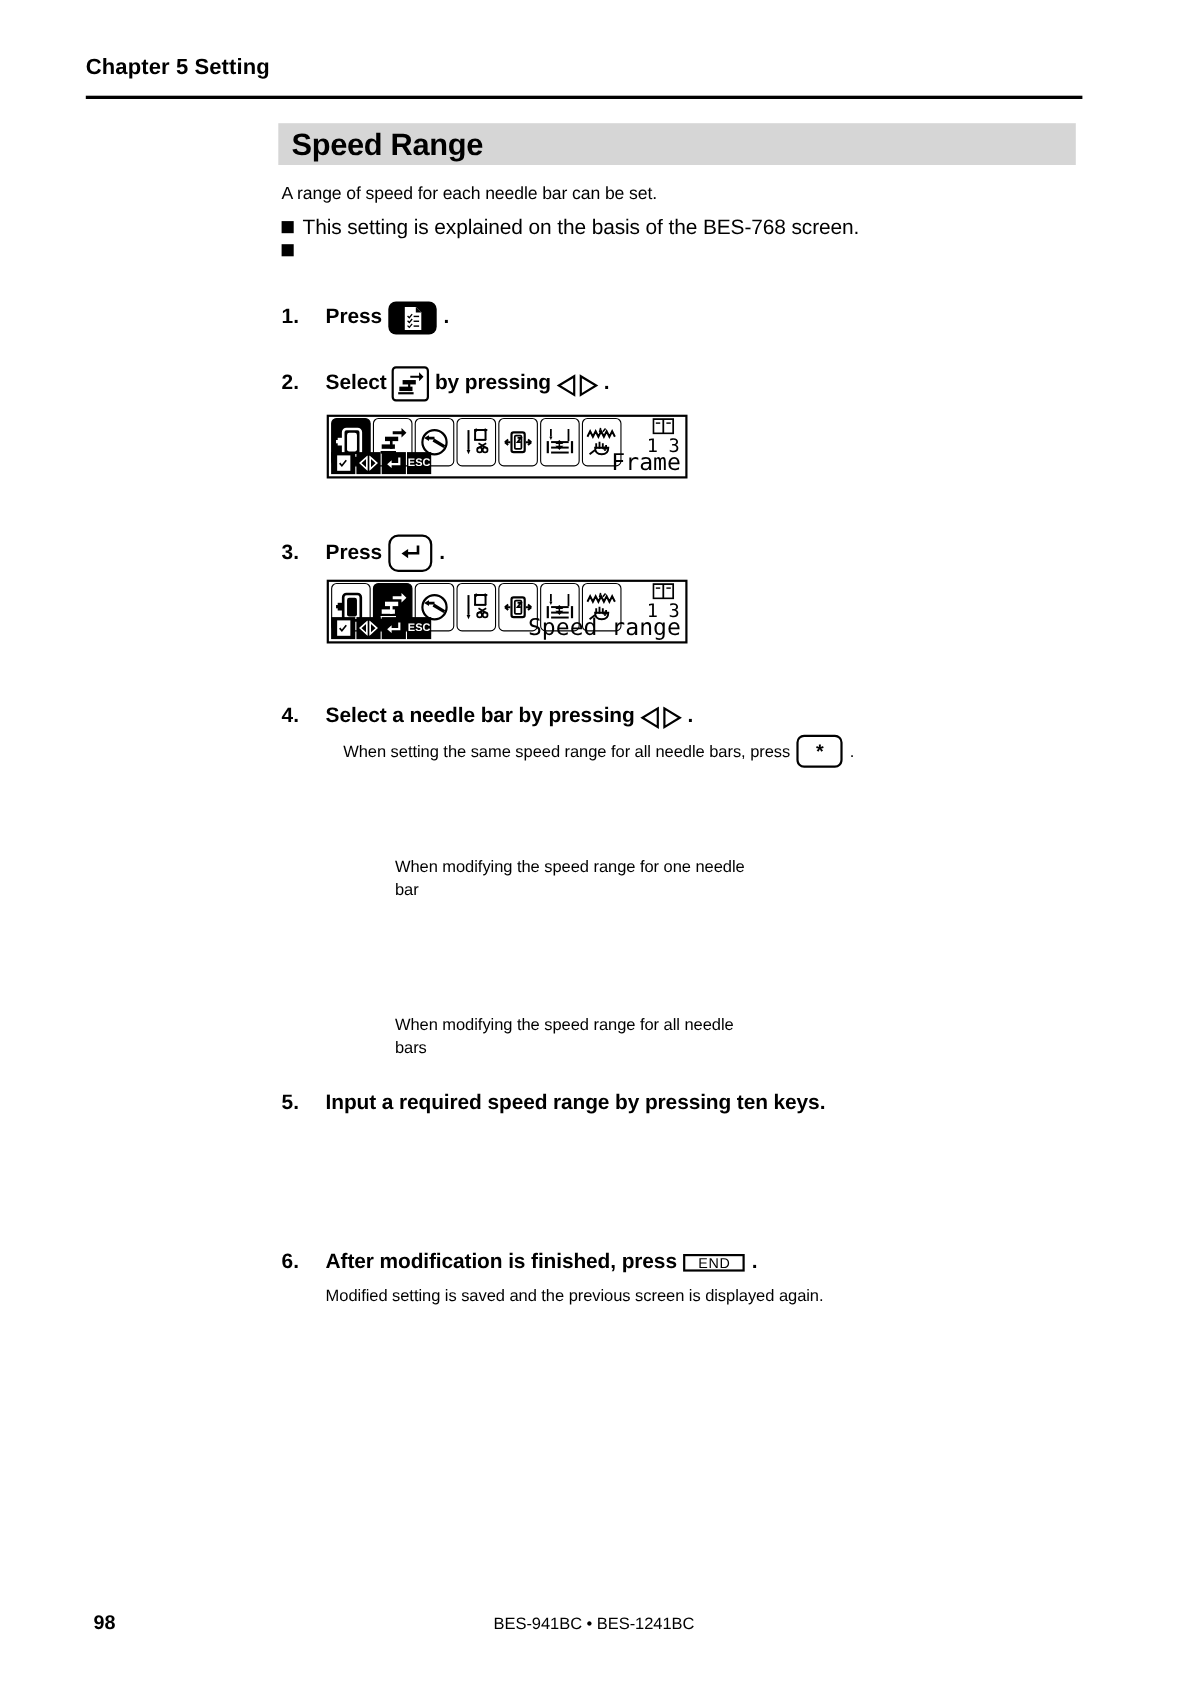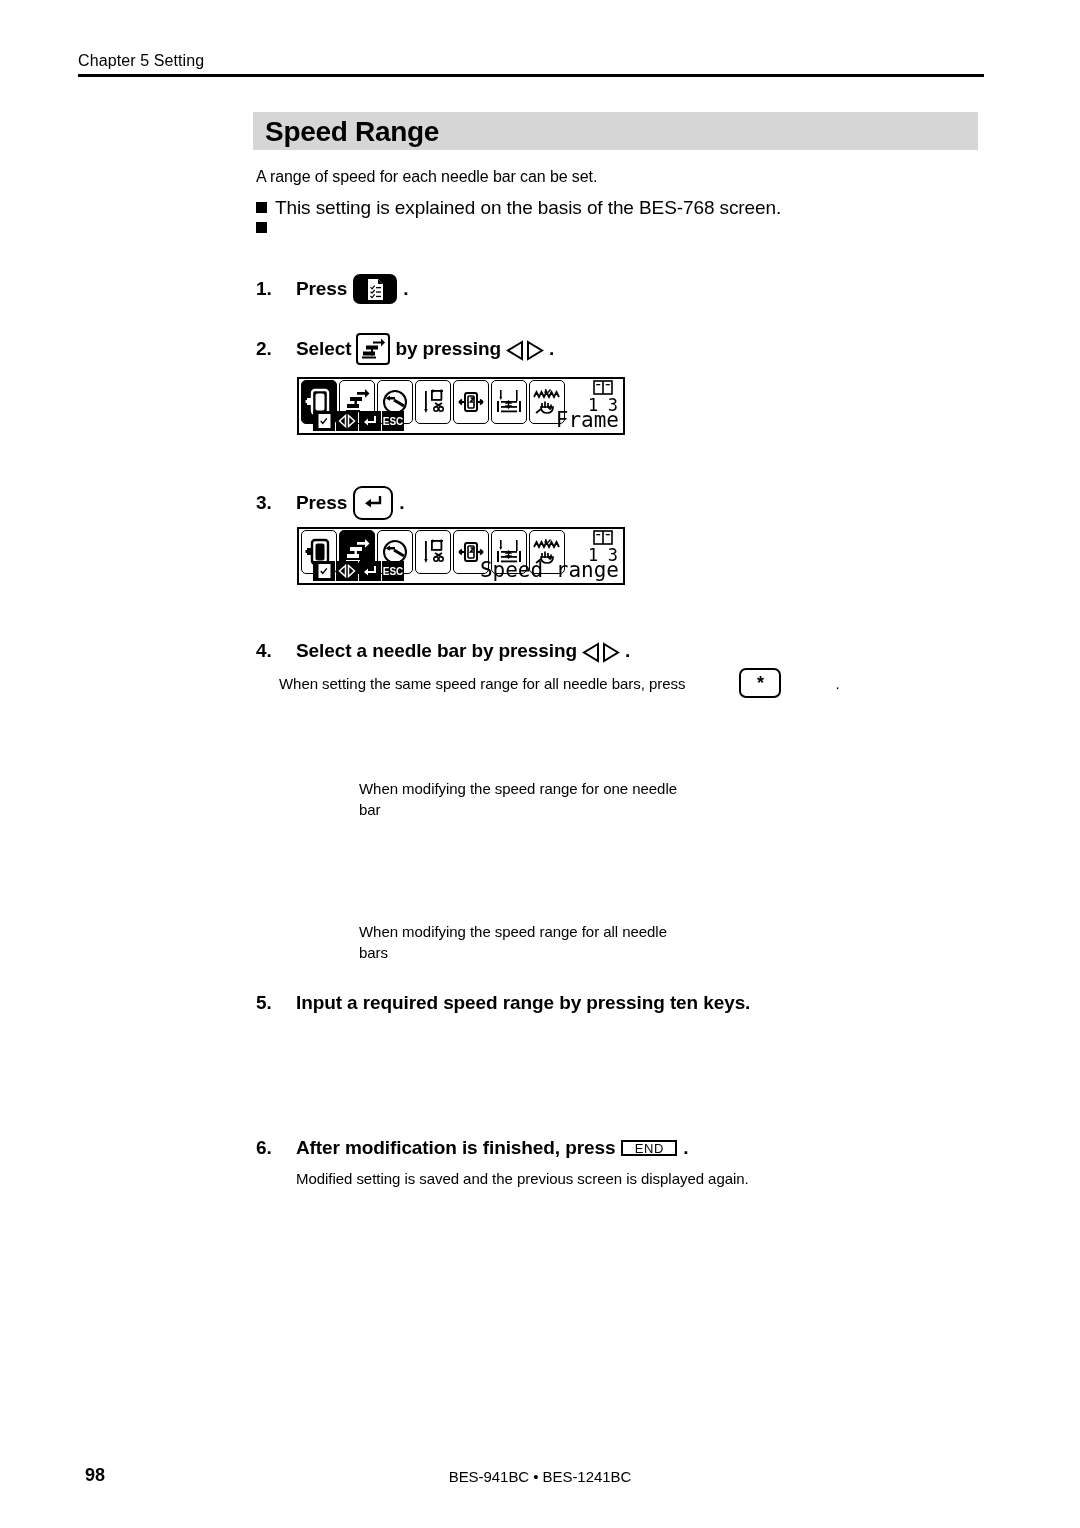--- a/index.html
+++ b/index.html
@@ -18,25 +18,25 @@
   }
 
   
   .page-header {
     position: absolute;
     left: 78px;
     top: 52px;
     width: 906px;
   }
   .page-header .chapter-label {
-    font-size: 16px;
-    font-weight: normal;
+    font-size: 20px;
+    font-weight: bold;
     letter-spacing: 0.1px;
     line-height: 18px;
-    padding-bottom: 4px;
+    padding-bottom: 17px;
   }
   .header-rule {
     width: 100%;
     height: 3px;
     background: #000000;
   }
 
   
   .title-band {
     position: absolute;
@@ -236,21 +236,21 @@
     right: 4px;
     bottom: 1px;
     font-family: "DejaVu Sans Mono", monospace;
     font-size: 21px;
     line-height: 24px;
     letter-spacing: 0px;
     white-space: nowrap;
   }
   .lcd-softkeys {
     position: absolute;
-    left: 14px;
+    left: 2px;
     bottom: 2px;
     display: flex;
     gap: 1px;
     text-align: center;
   }
   .soft {
     width: 22px;
     height: 20px;
     background: #000;
     display: flex;
@@ -629,21 +629,21 @@
         <path d="M17 2 L3 10.5 L17 19 Z" fill="none" stroke="#000" stroke-width="2"></path>
       </svg>
       <svg class="tri-outline-r" viewBox="0 0 19 21">
         <path d="M2 2 L16 10.5 L2 19 Z" fill="none" stroke="#000" stroke-width="2"></path>
       </svg>
     </span>
     <span>.</span>
   </span>
 </div>
 
-<div class="sub-note" style="left:279px; top:668px;gap:48px;">
+<div class="sub-note" style="left:312px; top:668px;">
   <span>When setting the same speed range for all needle bars, press</span>
   <span class="key key-light key-star">*</span>
   <span>.</span>
 </div>
 
 <div class="caption" style="left:359px; top:778px;">When modifying the speed range for one needle bar</div>
 <div class="caption" style="left:359px; top:921px;">When modifying the speed range for all needle bars</div>
 
 <div class="step" style="left:256px; top:992px;">
   <span class="step-num">5.</span>

